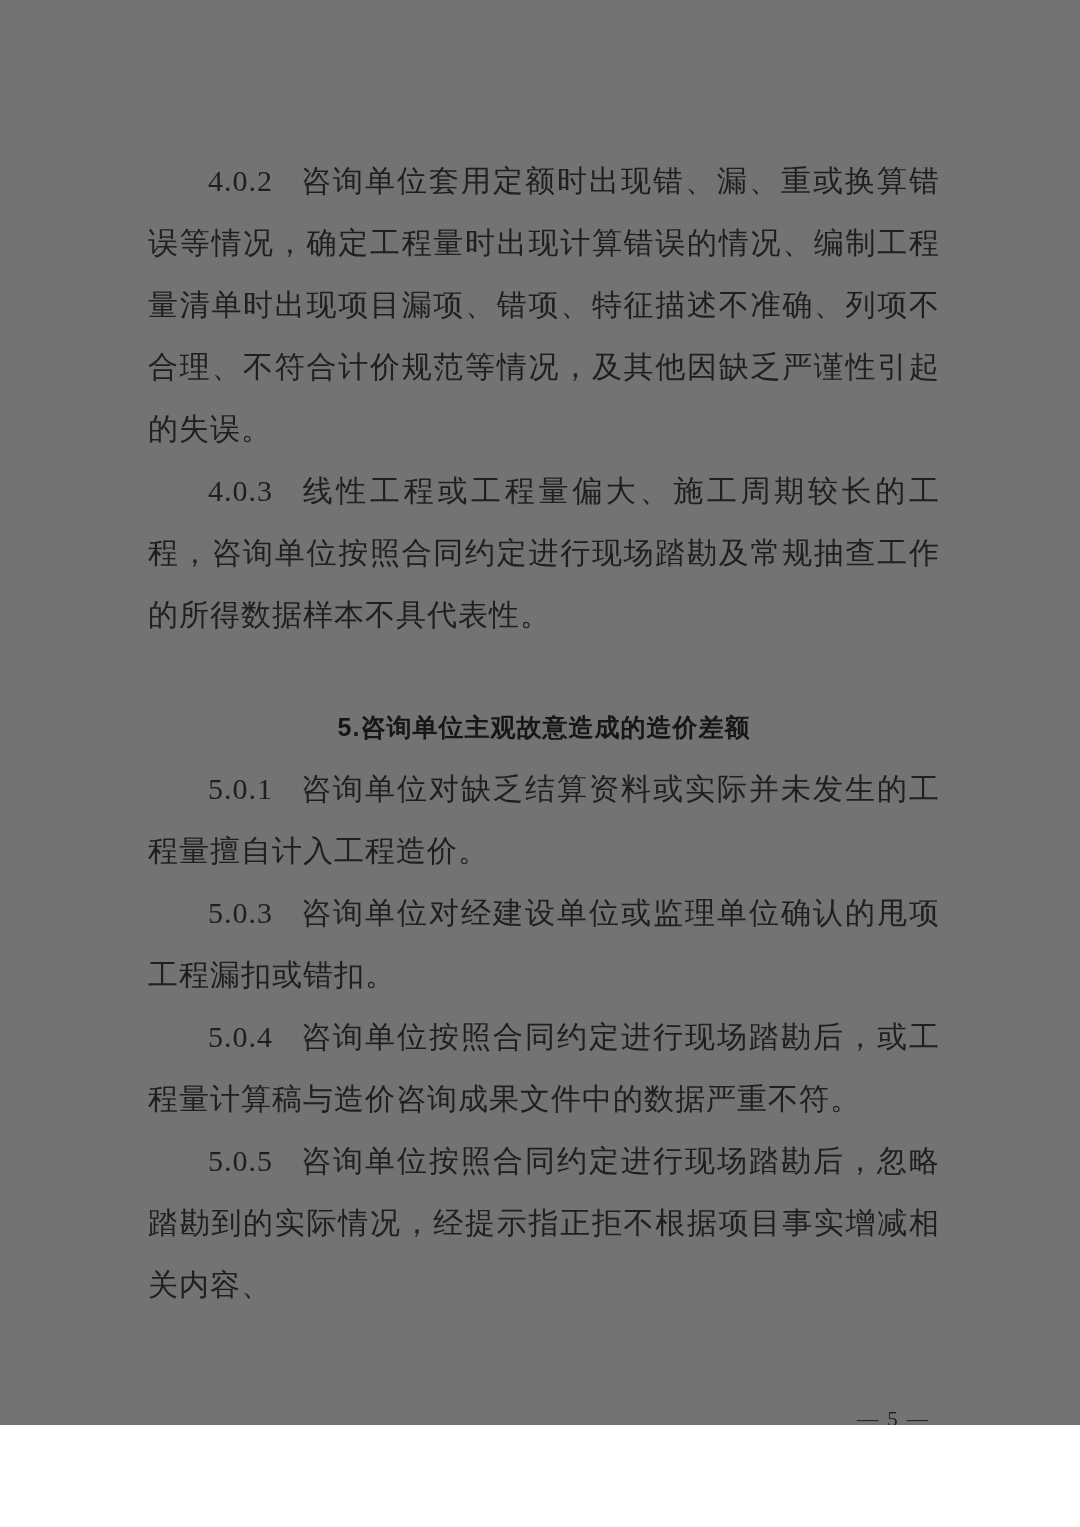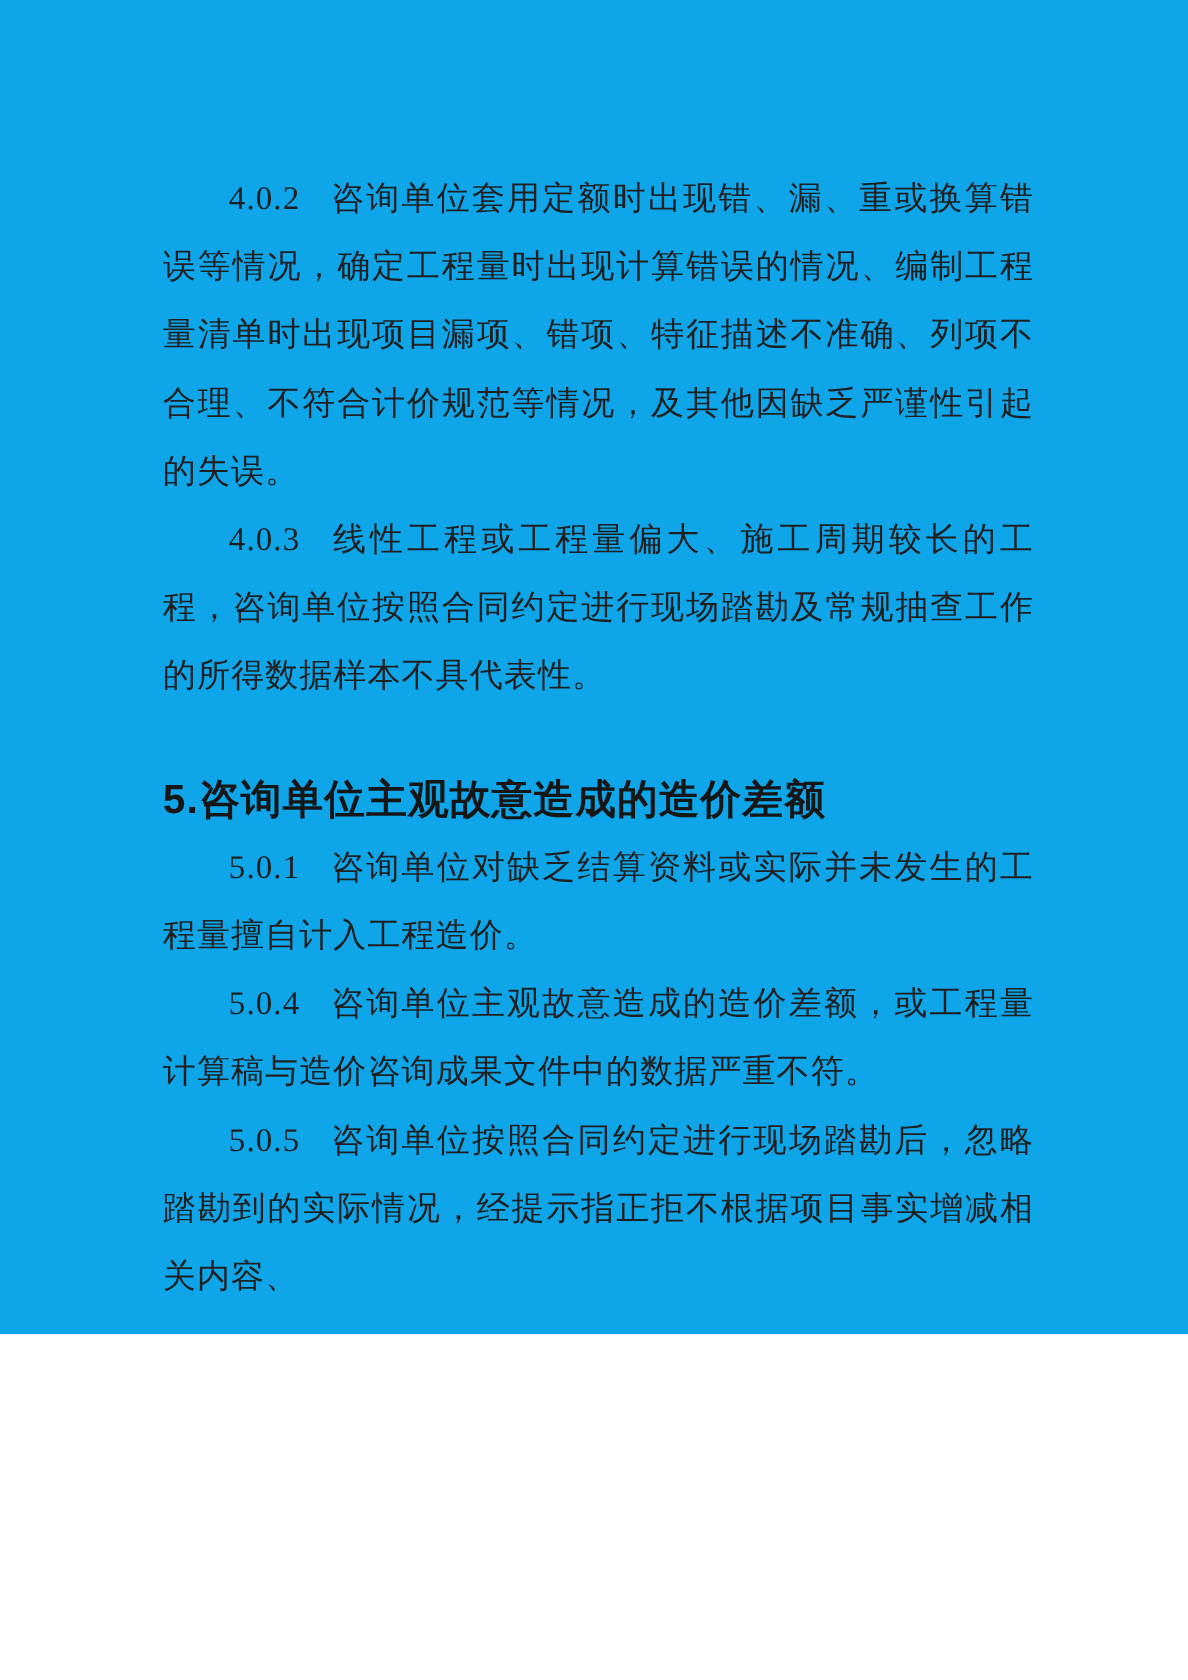--- a/index.html
+++ b/index.html
@@ -3,22 +3,22 @@
 <meta charset="utf-8">
 <style>
   html, body {
     margin: 0;
     padding: 0;
     background: #ffffff;
   }
   .page {
     position: relative;
     width: 1080px;
-    height: 1213px;
-    background: #0ea5e9;
+    height: 1425px;
+    background: #737373;
     overflow: hidden;
     font-family: "Liberation Serif", "DejaVu Serif", serif;
     color: #1f1f1f;
   }
   .content {
     position: absolute;
     left: 148px;
     top: 150px;
     width: 792px;
   }
@@ -34,23 +34,23 @@
   }
   p.clause .num {
     font-family: "Liberation Serif", "DejaVu Serif", serif;
     margin-right: 0.9em;
     letter-spacing: 1px;
   }
   h2.section-heading {
     margin: 50px 0 0 0;
     font-family: "Liberation Sans", "DejaVu Sans", sans-serif;
     font-weight: bold;
-    font-size: 37px;
+    font-size: 25px;
     line-height: 62px;
-    text-align: left;
+    text-align: center;
     letter-spacing: 1px;
     color: #161616;
   }
   .footer-pagenum {
     position: absolute;
     top: 1406px;
     right: 150px;
     font-size: 21px;
     line-height: 26px;
     letter-spacing: 2px;
@@ -73,23 +73,26 @@
     </p>
 
     <h2 class="section-heading">5.咨询单位主观故意造成的造价差额</h2>
 
 
     <p class="clause">
       <span class="num">5.0.1</span><span class="txt">咨询单位对缺乏结算资料或实际并未发生的工程量擅自计入工程造价。</span>
     </p>
 
 
+    <p class="clause">
+      <span class="num">5.0.3</span><span class="txt">咨询单位对经建设单位或监理单位确认的甩项工程漏扣或错扣。</span>
+    </p>
 
     <p class="clause">
-      <span class="num">5.0.4</span><span class="txt">咨询单位主观故意造成的造价差额，或工程量计算稿与造价咨询成果文件中的数据严重不符。</span>
+      <span class="num">5.0.4</span><span class="txt">咨询单位按照合同约定进行现场踏勘后，或工程量计算稿与造价咨询成果文件中的数据严重不符。</span>
     </p>
 
     <p class="clause">
       <span class="num">5.0.5</span><span class="txt">咨询单位按照合同约定进行现场踏勘后，忽略踏勘到的实际情况，经提示指正拒不根据项目事实增减相关内容、</span>
     </p>
 
   </div>
 
   <div class="footer-pagenum">— 5 —</div>
 </div>

